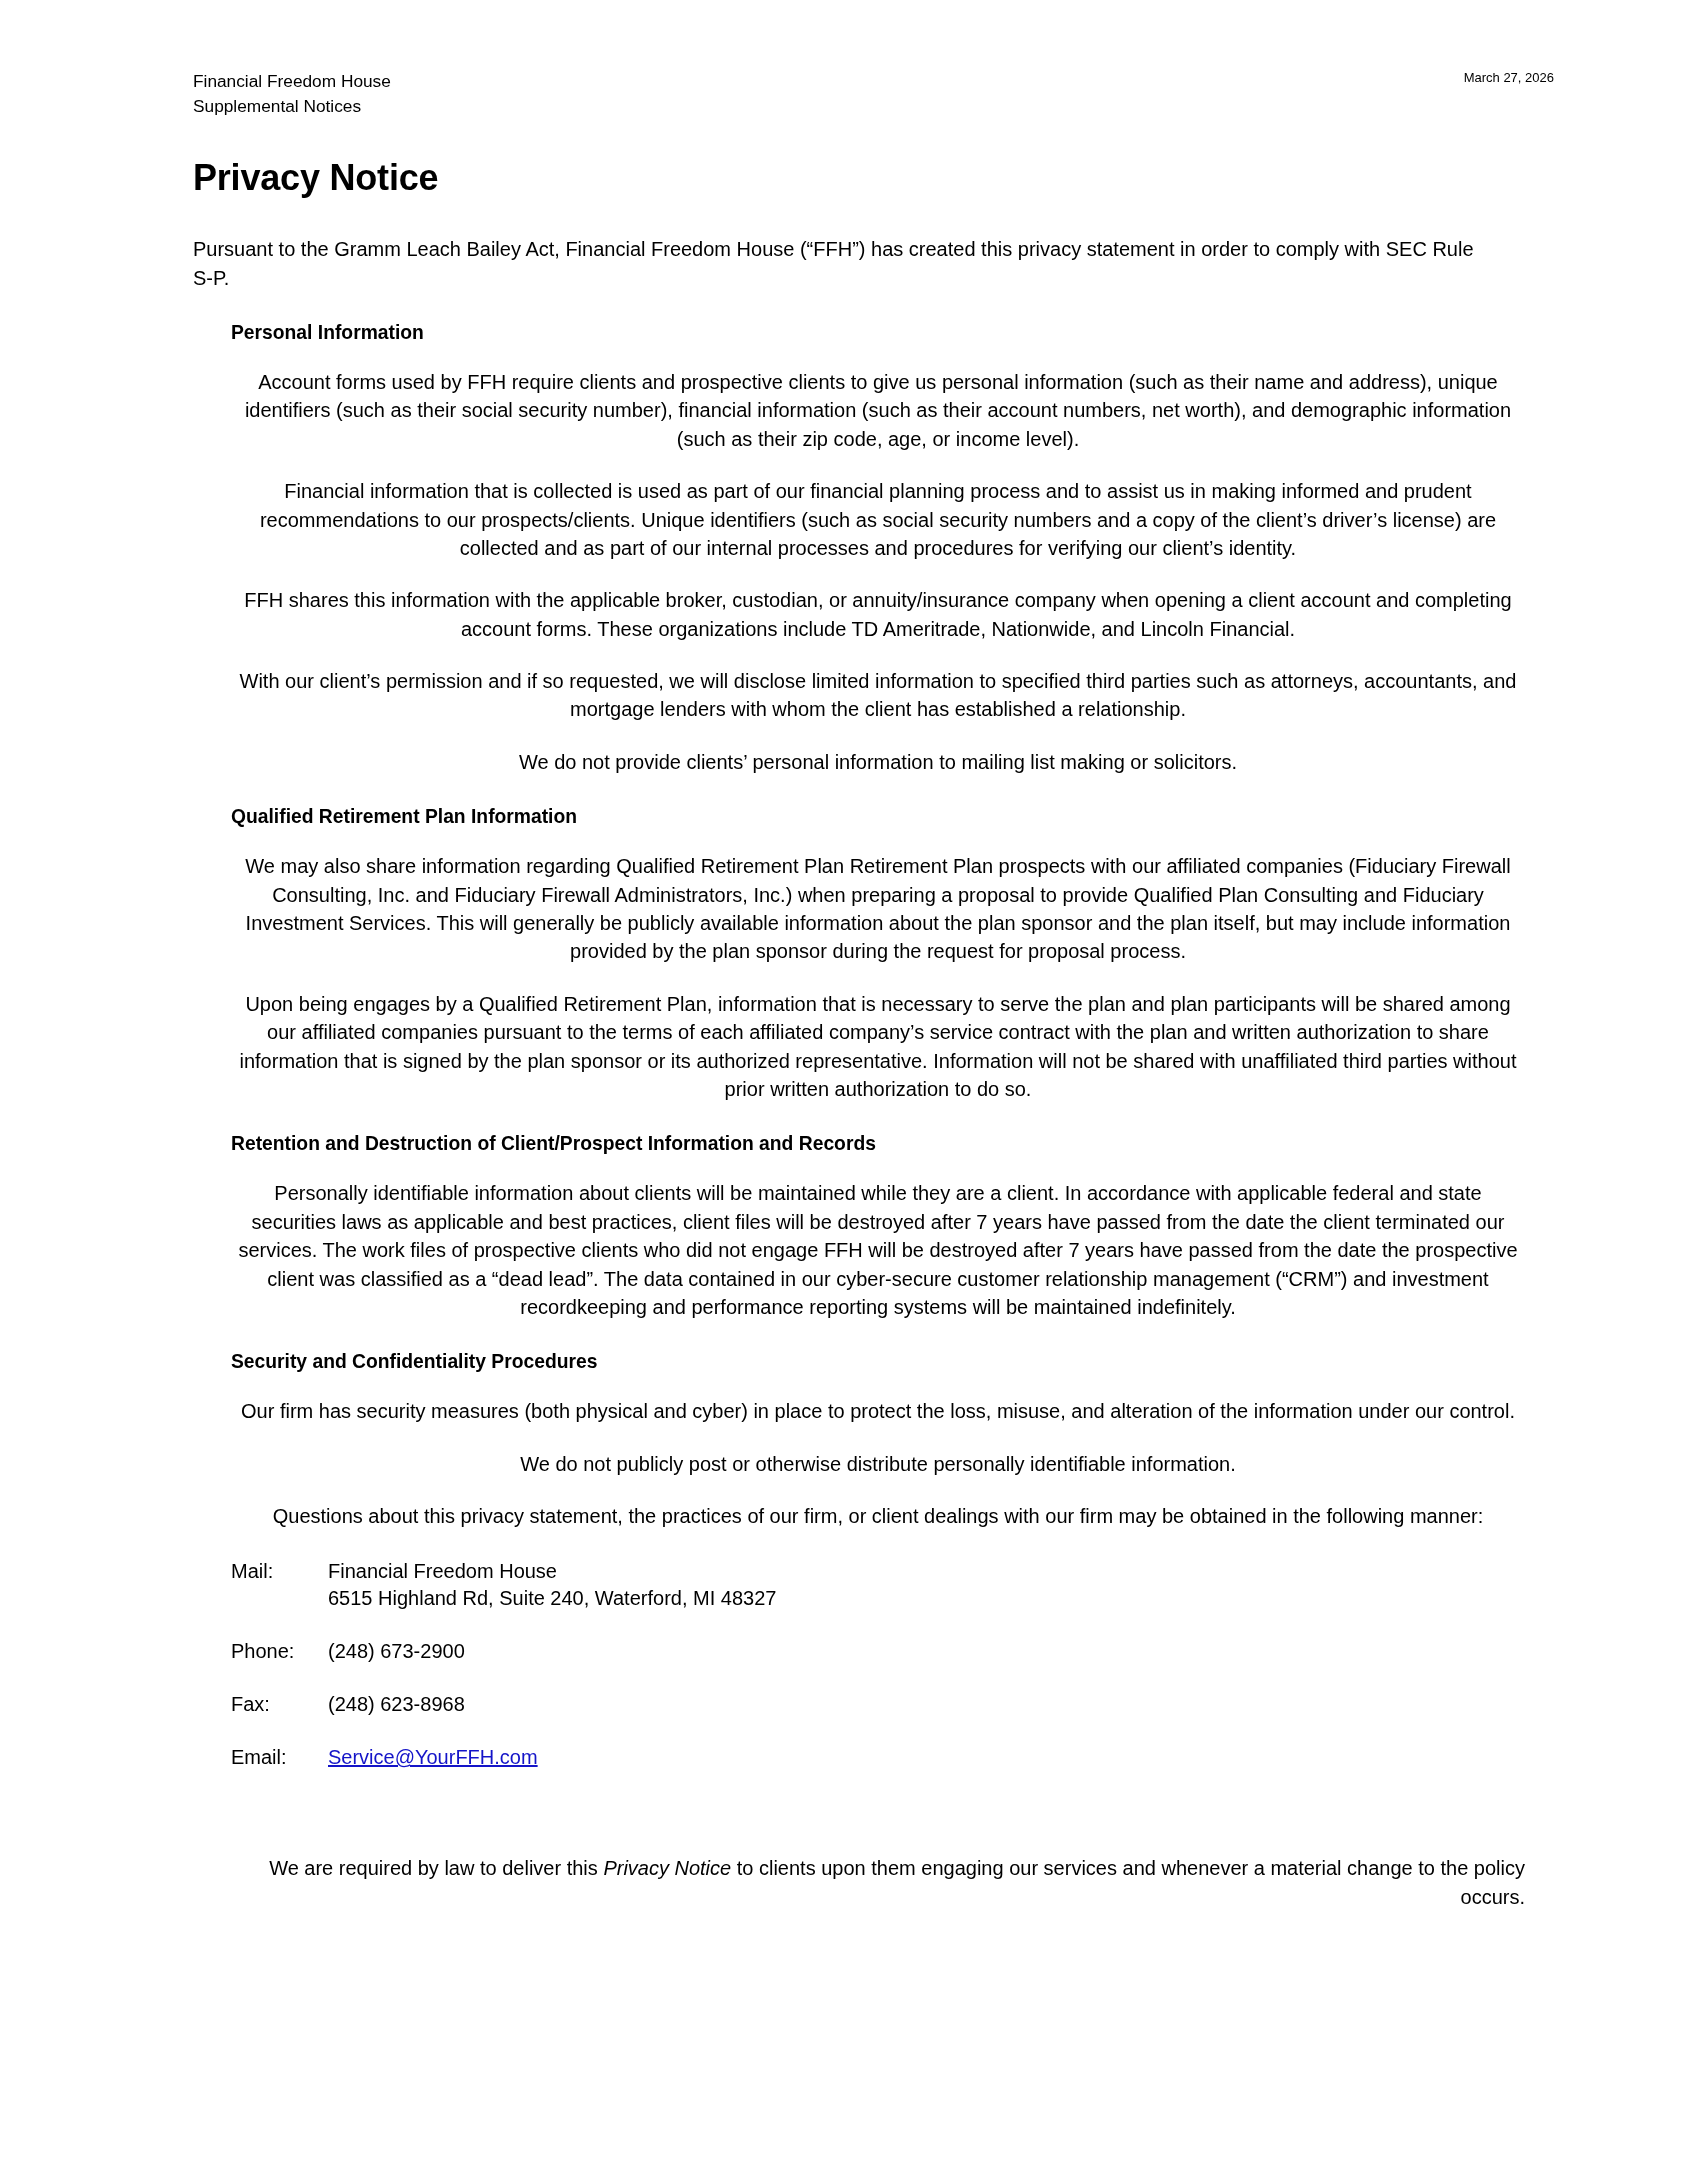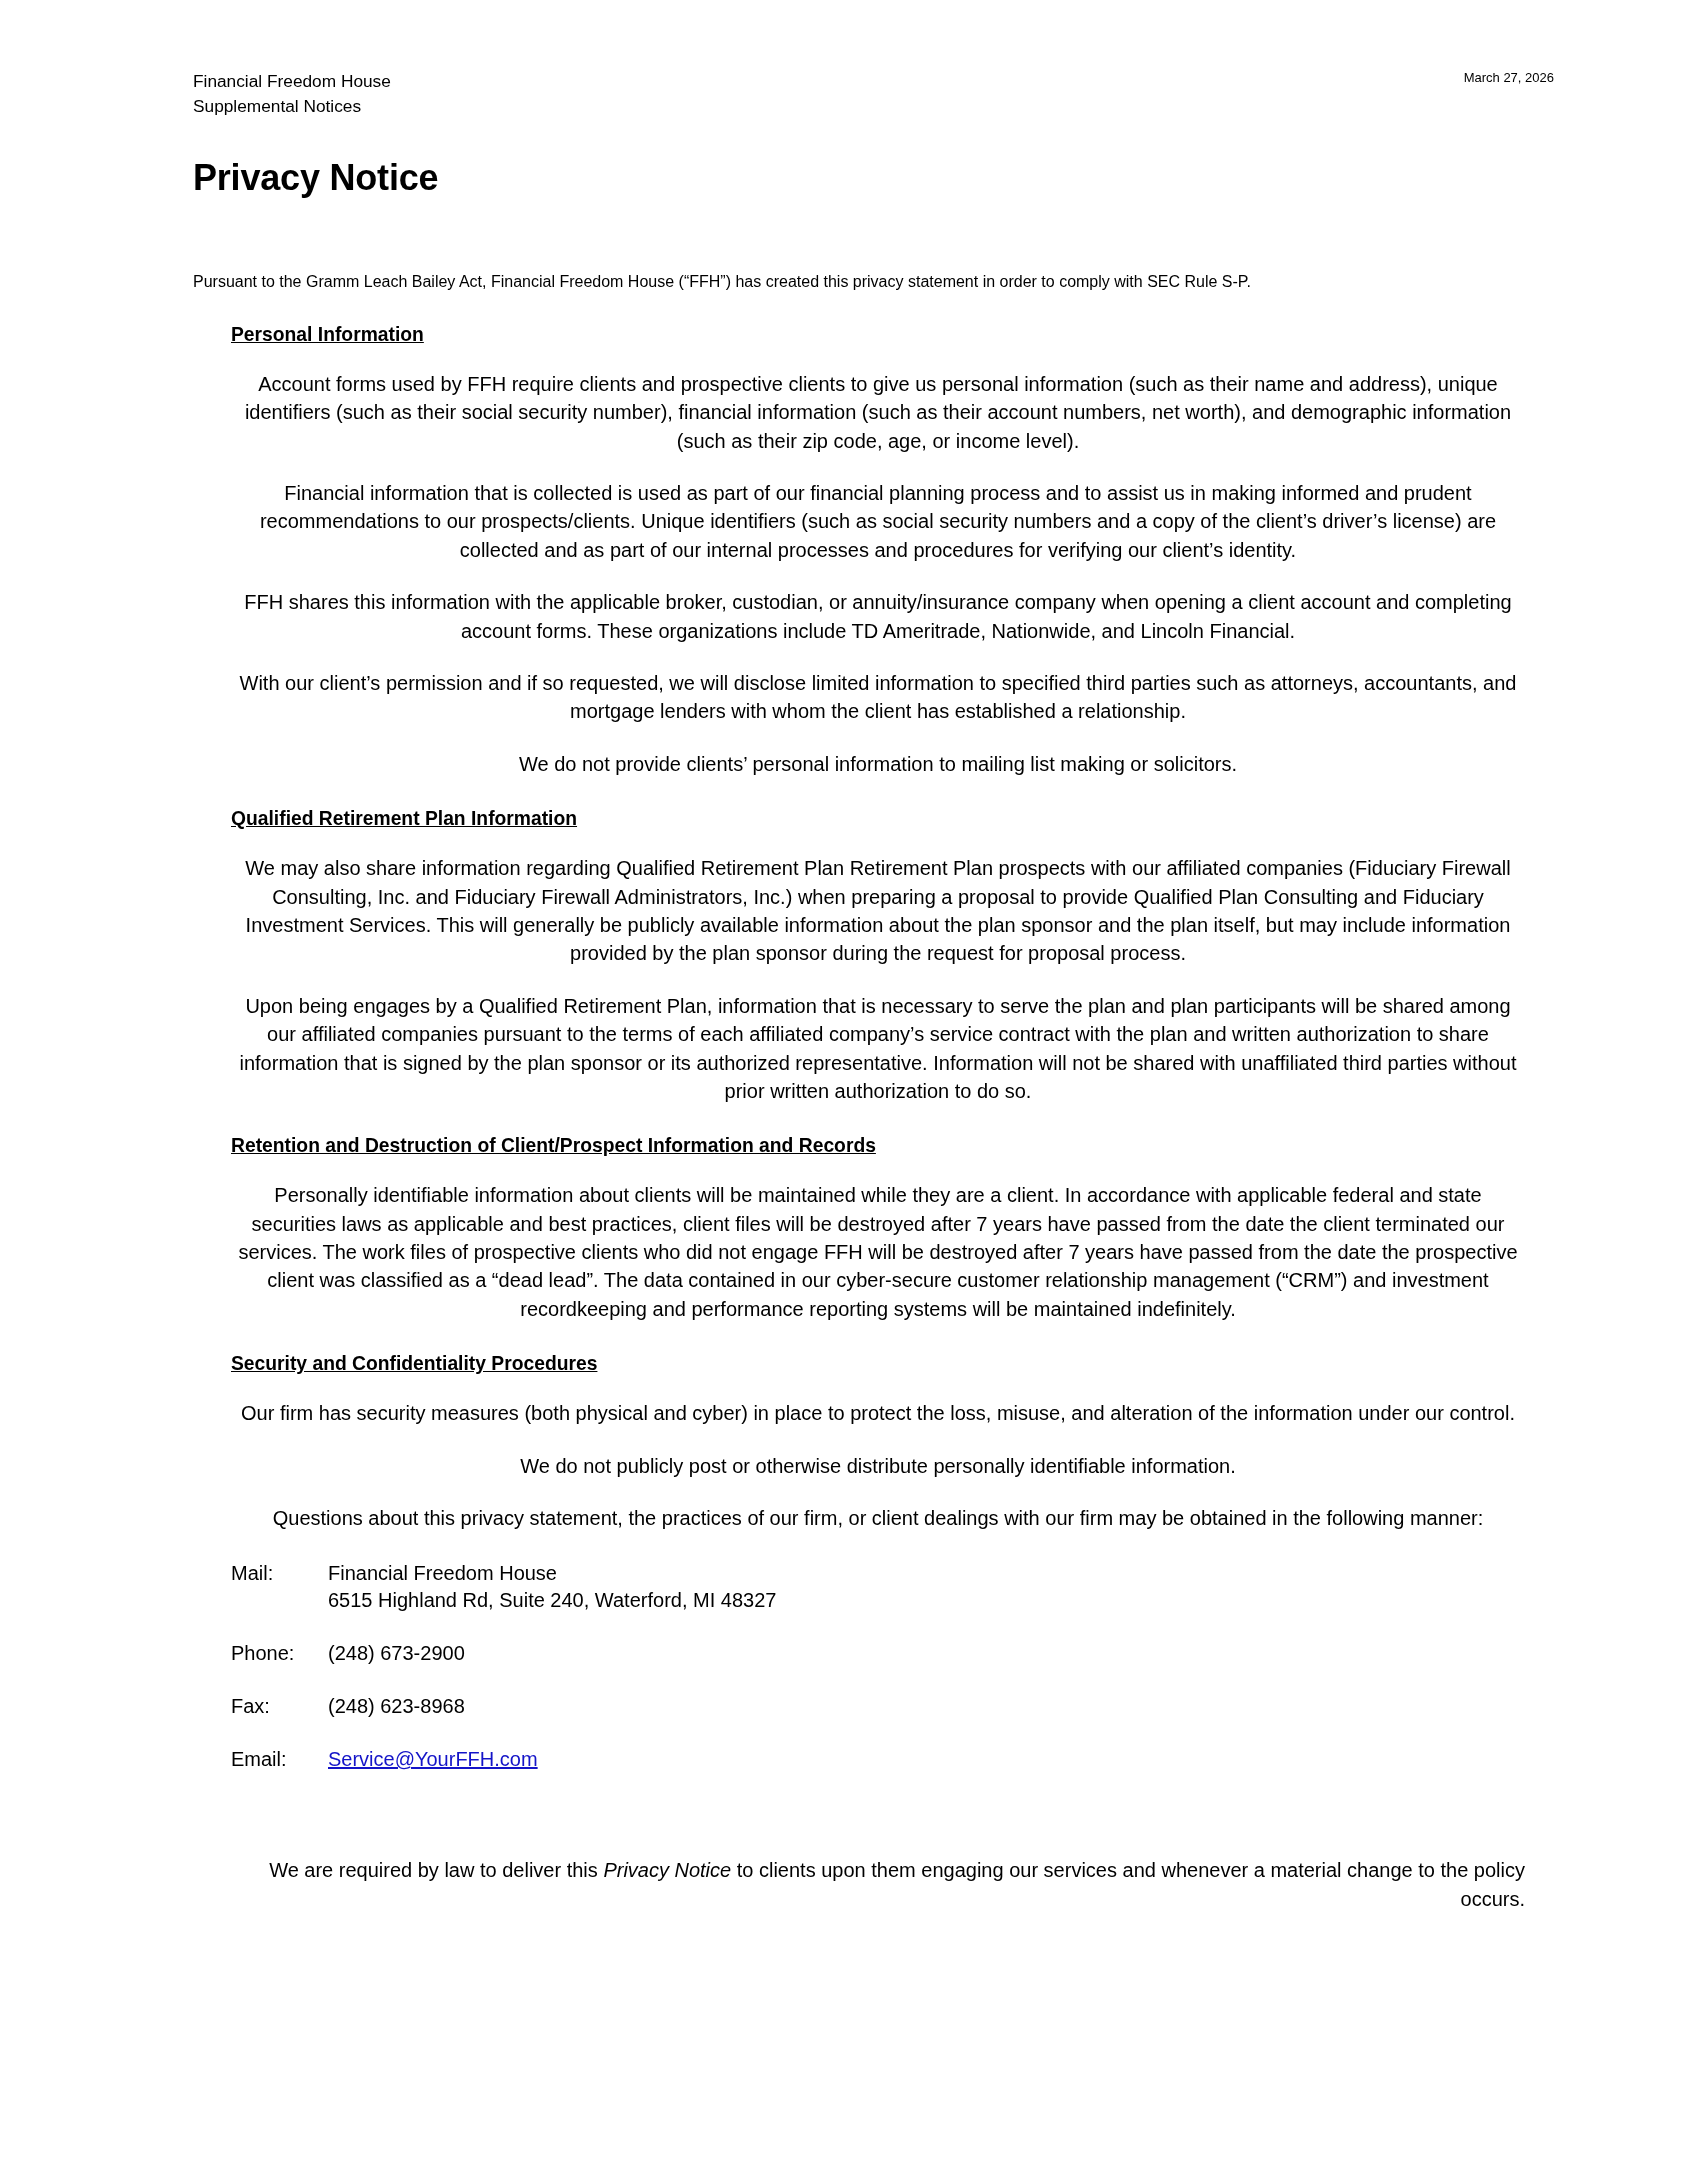--- a/index.html
+++ b/index.html
@@ -41,32 +41,31 @@
     font-size: 36px;
     font-weight: bold;
     margin: 38px 0 0 94px;
     letter-spacing: -0.2px;
   }
   .body-wrap {
     margin: 0 0 0 94px;
     padding-right: 59px;
   }
   p.intro {
-    font-size: 16px;
+    font-size: 20px;
     line-height: 1.42;
-    margin: 72px 0 0 0;
+    margin: 36px 0 0 0;
     padding-right: 30px;
   }
   .section {
     margin-left: 38px;
   }
   h2.sec-head {
     font-size: 19.3px;
     font-weight: bold;
-    text-decoration: underline;
     margin: 30px 0 0 0;
   }
   p.body-text {
     font-size: 20px;
     line-height: 1.42;
     margin: 24px 0 0 0;
     text-align: center;
   }
   .contact-intro {
     margin-top: 77px;

